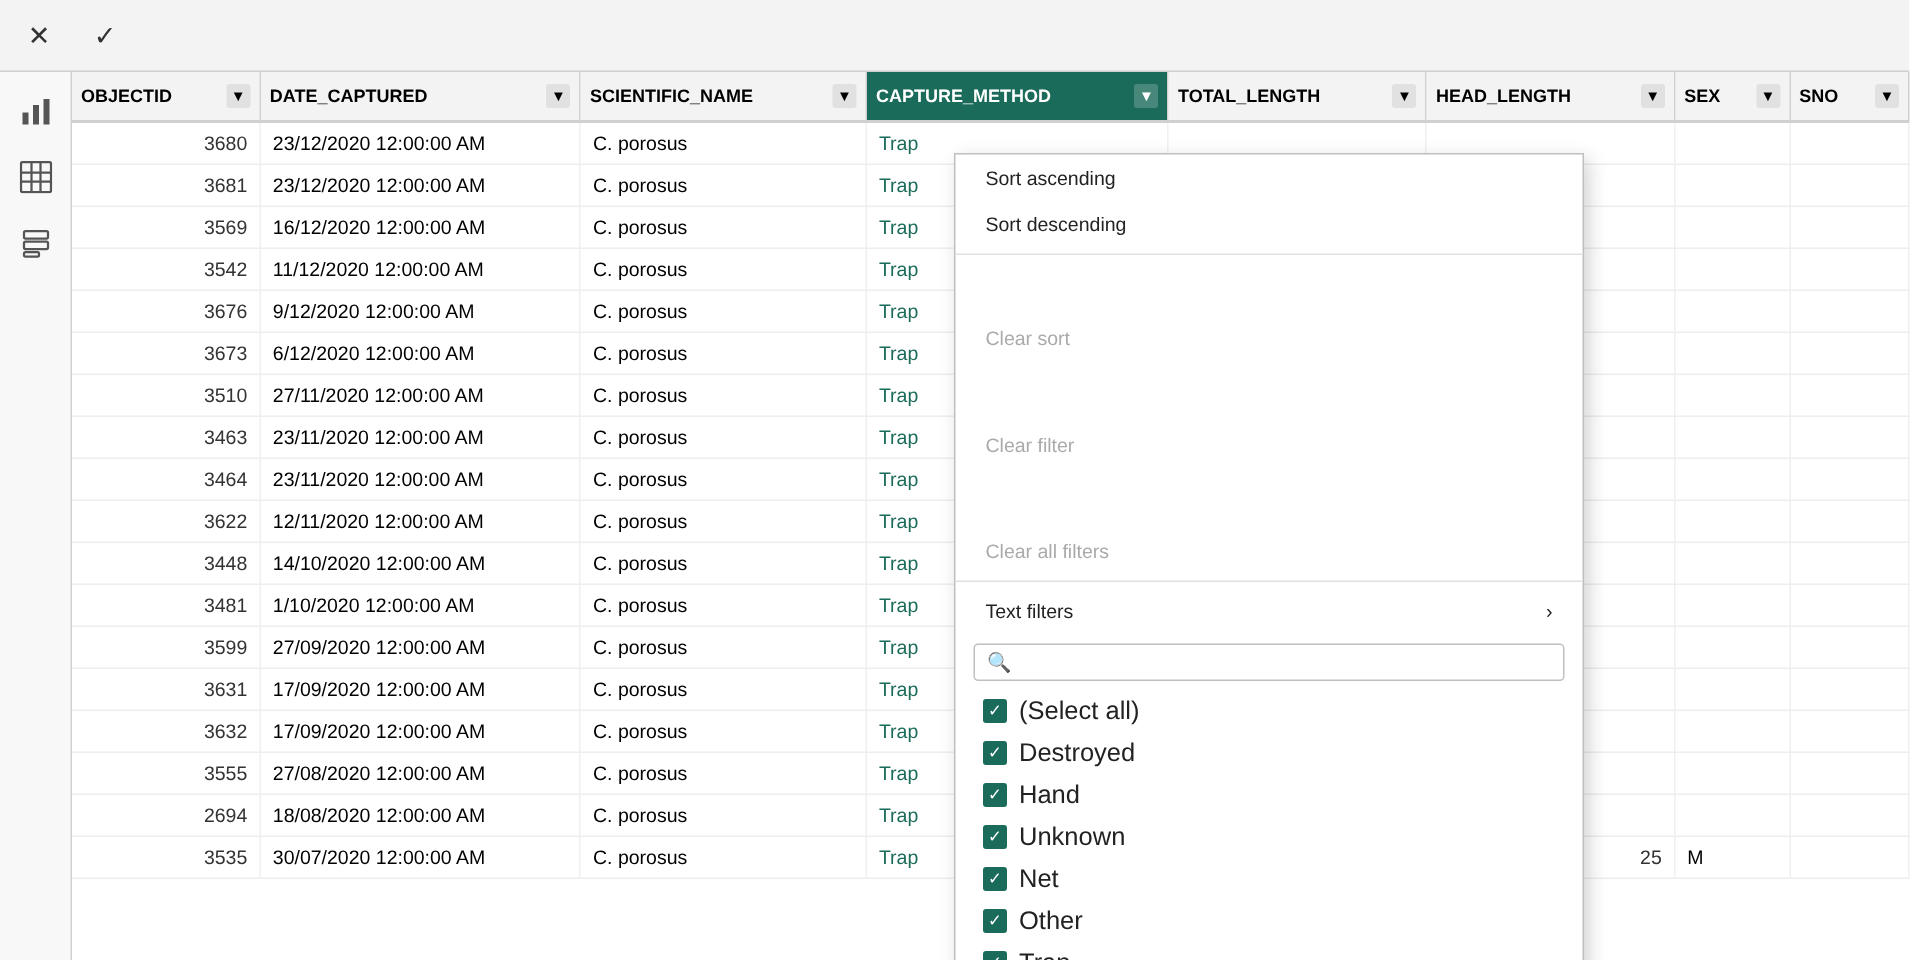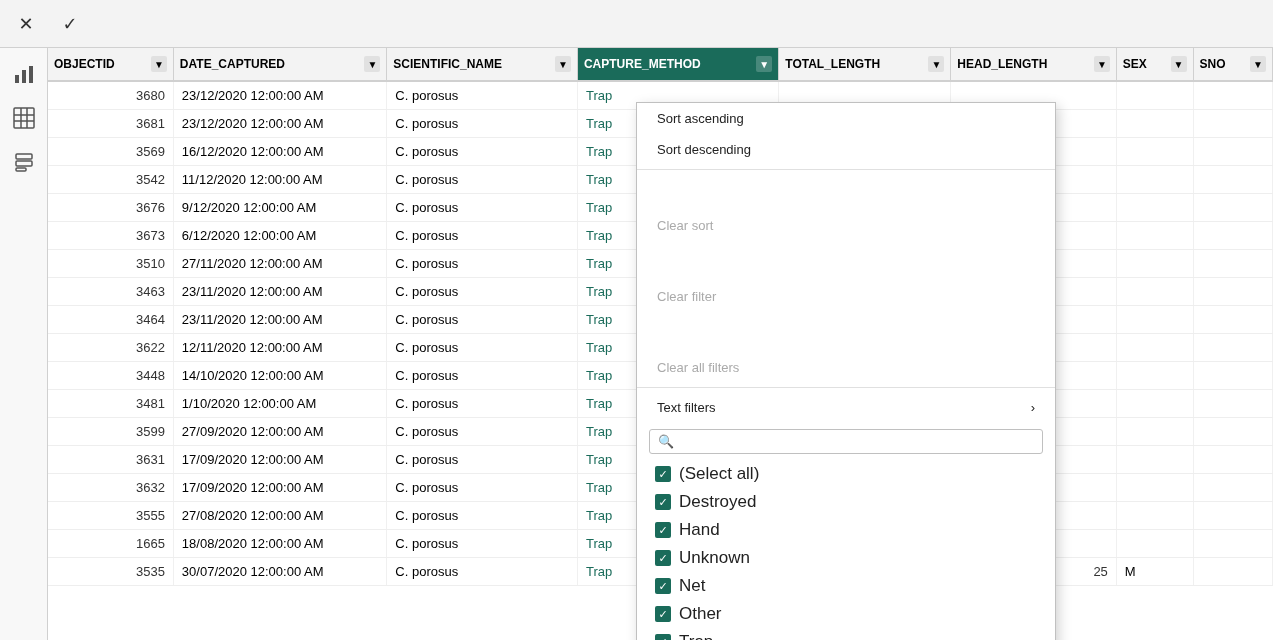--- a/index.html
+++ b/index.html
@@ -469,21 +469,21 @@
             <td class="num">3555</td>
             <td>27/08/2020 12:00:00 AM</td>
             <td>C. porosus</td>
             <td class="trap-val">Trap</td>
             <td class="num"></td>
             <td class="num"></td>
             <td></td>
             <td></td>
           </tr>
           <tr>
-            <td class="num">1665</td>
+            <td class="num">2694</td>
             <td>18/08/2020 12:00:00 AM</td>
             <td>C. porosus</td>
             <td class="trap-val">Trap</td>
             <td class="num"></td>
             <td class="num"></td>
             <td></td>
             <td></td>
           </tr>
           <tr>
             <td class="num">3535</td>

